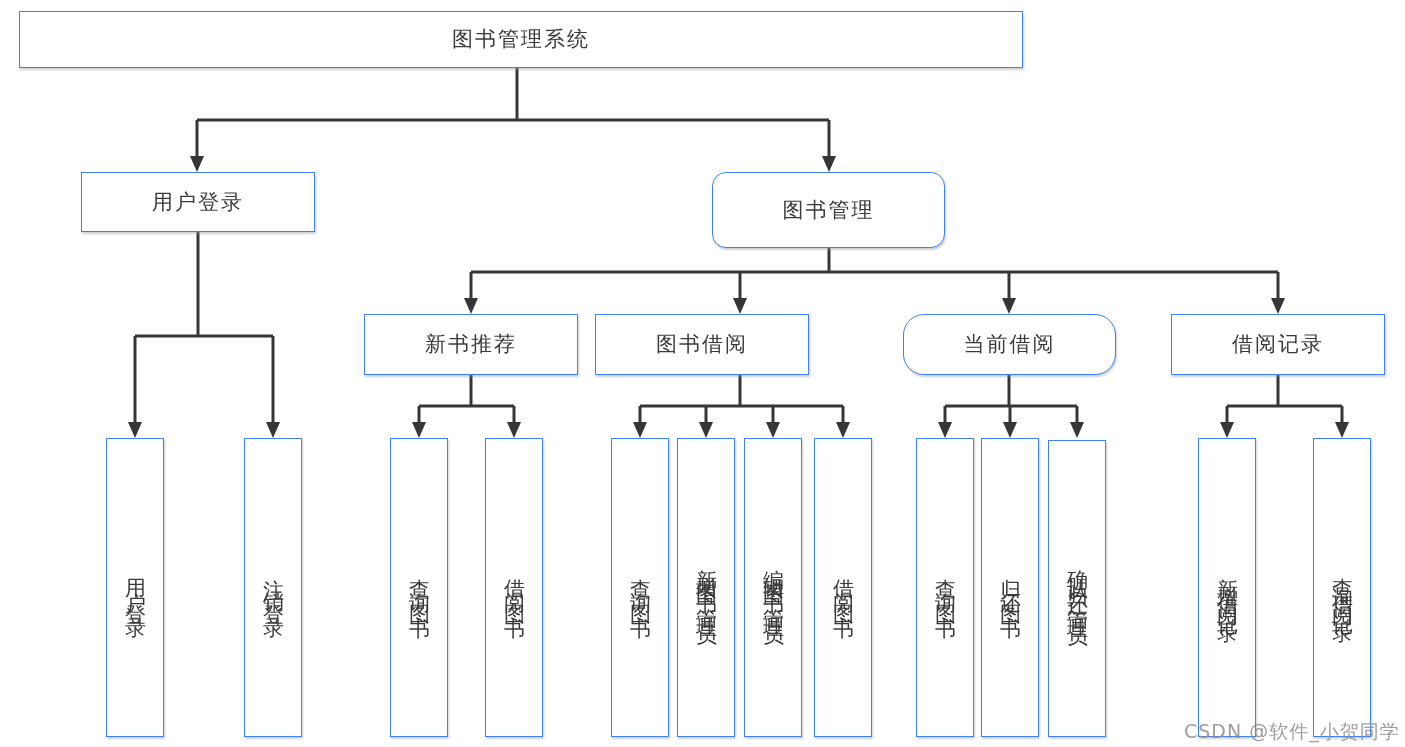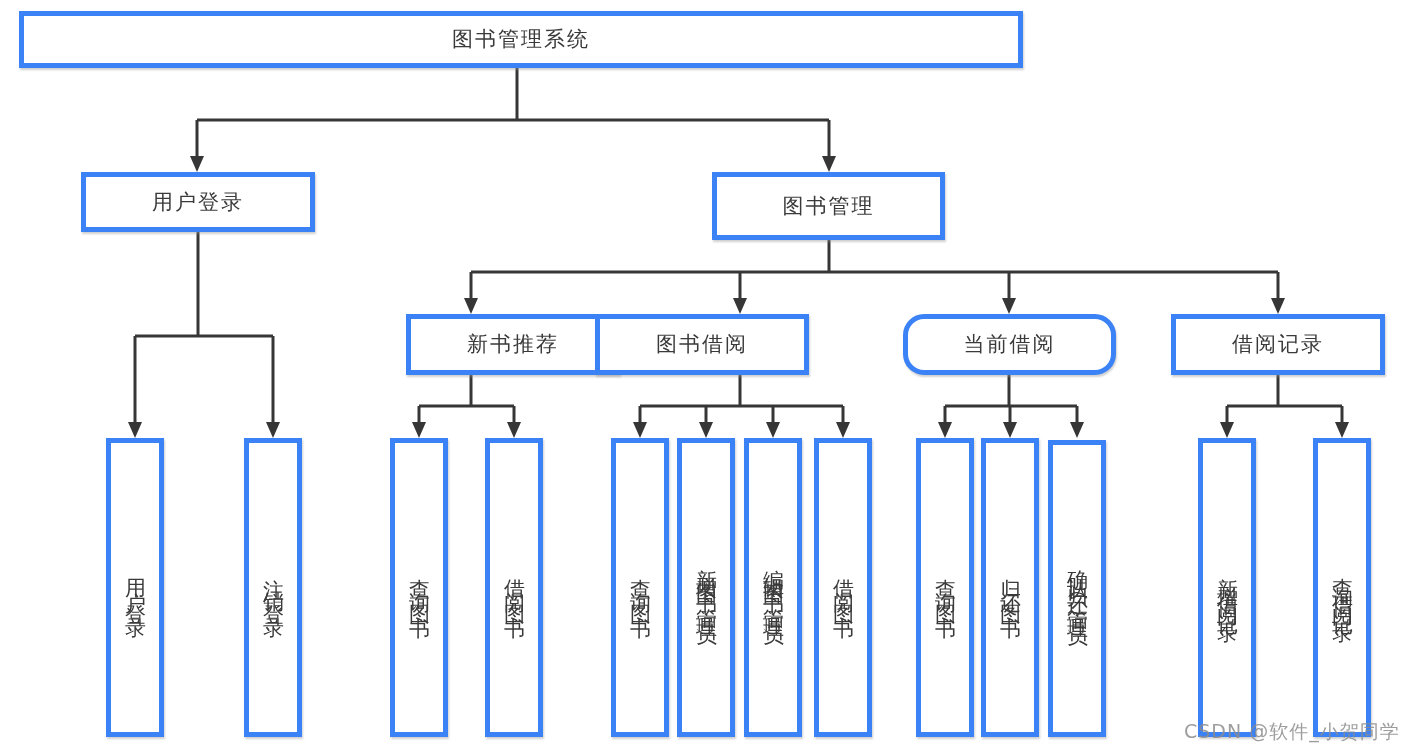--- a/index.html
+++ b/index.html
@@ -3,21 +3,21 @@
 <meta charset="utf-8">
 <style>
   html,body{margin:0;padding:0;background:#ffffff;}
   body{font-family:"DejaVu Sans","Liberation Sans",sans-serif;}
   .canvas{
     position:relative;width:1405px;height:747px;background:#ffffff;overflow:hidden;
   }
   .wires{position:absolute;left:0;top:0;width:1405px;height:747px;}
   .node{
     position:absolute;box-sizing:border-box;background:#ffffff;
-    border:5px solid #3b82f6;color:#3a3a3a;
+    border:1px solid #3b82f6;color:#3a3a3a;
     display:flex;align-items:center;justify-content:center;
     font-size:21px;line-height:1;letter-spacing:2px;
     box-shadow:1px 2px 2px rgba(150,150,150,0.45);
   }
   .vnode .vtext{
     writing-mode:vertical-rl;white-space:nowrap;
   }
   .ls4 .vtext{letter-spacing:13px;}
   .ls6 .vtext{letter-spacing:9px;}
   .ls8 .vtext{letter-spacing:8px;}
@@ -108,25 +108,25 @@
     </g>
   </svg>
 
   <div class="node" style="left:19px;top:11px;width:1004px;height:57px;">
     <span>图书管理系统</span>
   </div>
 
   <div class="node" style="left:81px;top:172px;width:234px;height:60px;">
     <span>用户登录</span>
   </div>
-  <div class="node" style="left:712px;top:172px;width:233px;height:68px;">
+  <div class="node" style="left:712px;top:172px;width:233px;height:76px;border-radius:14px;">
     <span>图书管理</span>
   </div>
 
-  <div class="node" style="left:364px;top:314px;width:214px;height:61px;margin-left:42px;">
+  <div class="node" style="left:364px;top:314px;width:214px;height:61px;">
     <span>新书推荐</span>
   </div>
   <div class="node" style="left:595px;top:314px;width:214px;height:61px;">
     <span>图书借阅</span>
   </div>
   <div class="node" style="left:903px;top:314px;width:213px;height:61px;border-radius:21px;">
     <span>当前借阅</span>
   </div>
   <div class="node" style="left:1171px;top:314px;width:214px;height:61px;">
     <span>借阅记录</span>

